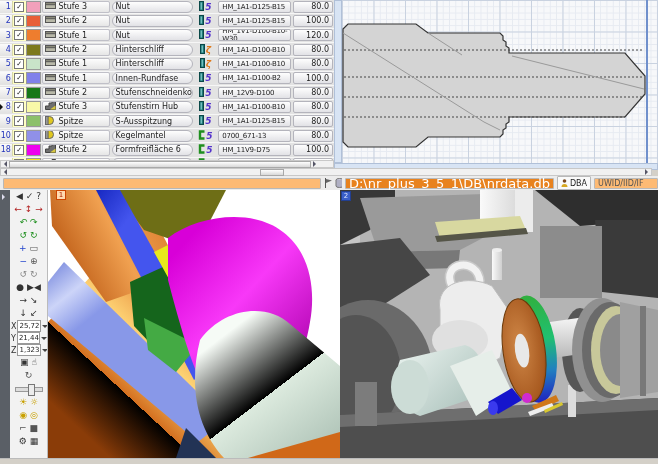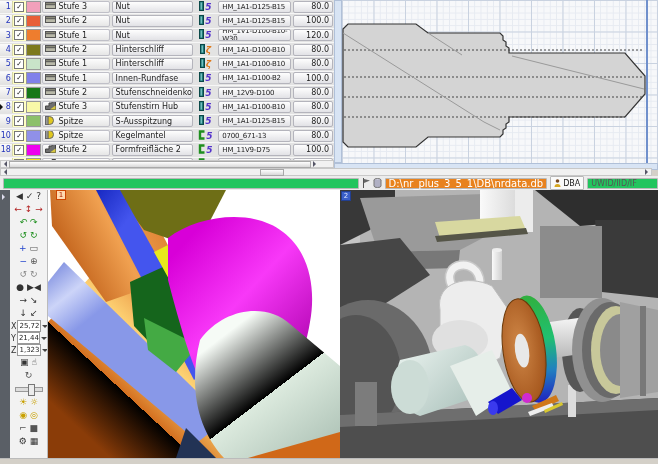--- a/index.html
+++ b/index.html
@@ -10,41 +10,41 @@
   .trow{position:relative;display:flex;height:13.33px;align-items:center;border-bottom:1px solid #f6f6f6;background:#e3e3e3;}
   .c{box-sizing:border-box;height:12px;display:flex;align-items:center;overflow:hidden;}
   .c-num{width:12px;justify-content:flex-end;color:#2233bb;background:linear-gradient(#fbfbfb,#e2e2e2);padding-right:1px;position:relative;}
   .cur-marker{position:absolute;left:0;top:3px;width:0;height:0;border:3px solid transparent;border-left-color:#111;}
   .c-chk{width:14px;justify-content:center;background:#ffffc4;border-left:1px solid #d8d8a8;}
   .chk{width:8px;height:8px;background:#fff;border:1px solid #777;font-size:7px;line-height:8px;text-align:center;color:#222;}
   .c-sw{width:16px;justify-content:center;}
   .sw{width:13px;height:10px;border:1px solid #999;}
   .c-stage{width:68px;gap:2px;padding-left:2px;background:linear-gradient(#fdfdfd,#e6e6e6);border:1px solid #c0c0c8;border-radius:2px;margin:0 1px;}
   .cell{background:linear-gradient(#fefefe,#e2e2e6);border:1px solid #b4b4bc;border-radius:2px;margin:0 1px;padding:0 3px;}
-  .c-op{width:82px;}
+  .c-op{width:82px;border-radius:6px;}
   .c-ico{width:24px;gap:1px;justify-content:center;}
   .op-glyph{font-weight:bold;font-style:italic;font-size:9px;}
   .c-tool{width:74px;font-size:7px;letter-spacing:-0.2px;}
   .c-val{width:40px;justify-content:flex-end;}
   
   .vscroll{position:absolute;left:334px;top:0;width:8px;height:163px;background:#d8e4f4;border:1px solid #b0c0d8;box-sizing:border-box;}
   .draw-panel{position:absolute;left:342px;top:0;width:316px;height:163px;background-color:#f7f8fa;
     background-image:linear-gradient(#c9d2e0 1px,transparent 1px),linear-gradient(90deg,#c9d2e0 1px,transparent 1px),
                      linear-gradient(#e6eaf1 1px,transparent 1px),linear-gradient(90deg,#e6eaf1 1px,transparent 1px);
     background-size:31.5px 31.5px,31.5px 31.5px,6.3px 6.3px,6.3px 6.3px;}
   .draw-panel svg{position:absolute;left:0;top:0;}
   .draw-hscroll{position:absolute;left:334px;top:163px;width:324px;height:7px;background:#d8e4f4;border:1px solid #b0c0d8;box-sizing:border-box;}
   
   .sbar{position:absolute;background:#f1f1f1;border:1px solid #c8c8c8;box-sizing:border-box;display:flex;align-items:center;}
   .sb-thumb{height:5px;background:linear-gradient(#fdfdfd,#d8d8d8);border:1px solid #a8a8a8;}
   .arr{width:0;height:0;border:3px solid transparent;}
   .arr.l{border-right-color:#556;}.arr.r{border-left-color:#556;}
   .status-row{position:absolute;left:0;top:176px;width:658px;height:14px;background:#ececec;display:flex;align-items:center;gap:3px;}
-  .sfield{height:11px;background:#22c55e;border:1px solid #b8b8b8;box-sizing:border-box;border-radius:1px;display:flex;align-items:center;padding:0 3px;}
-  .db-path{background:#e8821e;color:#fff;font-size:10px;white-space:nowrap;}
+  .sfield{height:11px;background:#fdba74;border:1px solid #b8b8b8;box-sizing:border-box;border-radius:1px;display:flex;align-items:center;padding:0 3px;}
+  .db-path{background:#e8821e;color:#fff;font-size:13px;white-space:nowrap;}
   .chip{height:12px;background:#fafafa;border:1px solid #b8b8b8;display:flex;align-items:center;gap:2px;padding:0 3px;border-radius:1px;}
   
   .handle{position:absolute;left:0;top:190px;width:10px;height:268px;background:#5a5f66;}
   .handle .arr{margin:4px auto;border-left-color:#dde;}
   .toolbar{position:absolute;left:10px;top:190px;width:38px;height:268px;background:#f2f2f2;border-right:1px solid #bbb;box-sizing:border-box;overflow:hidden;}
   .tb-row{display:flex;justify-content:center;gap:3px;align-items:center;height:13px;}
   .tb-ico{font-size:9px;line-height:11px;cursor:default;}
   .tb-field{display:flex;align-items:center;margin:0 1px;height:12px;gap:1px;}
   .tb-field .lbl{width:6px;color:#333;}
   .tb-field .val{flex:1;background:#fff;border:1px solid #999;height:10px;line-height:10px;padding-left:1px;font-size:7px;}
@@ -333,21 +333,21 @@
           <div class="c c-sw">
             <div class="sw" style="background: rgb(238, 0, 238);"></div>
           </div>
           <div class="c c-stage">
             <span><svg width="11" height="9">
                 <path d="M0.5,8.5 V5 H4 V2 H7 V0.5 H10.5 V8.5 Z" fill="#6e6e6e" stroke="#444"></path>
                 <path d="M10.5,8.5 L5,8.5 L10.5,4.5 Z" fill="#d8c840"></path>
               </svg></span>
             <span>Stufe 2</span>
           </div>
-          <div class="c cell c-op">Formfreifläche 2</div>
+          <div class="c cell c-op">Formfreifläche 6</div>
           <div class="c c-ico">
             <span><svg width="7" height="10">
                 <path d="M6.5,1.5 H2 V8.5 H6.5" fill="none" stroke="#1e8f1e" stroke-width="2.4"></path>
               </svg></span>
             <span class="op-glyph" style="color:#5533cc">5</span>
           </div>
           <div class="c cell c-tool">HM_11V9-D75</div>
           <div class="c cell c-val">100.0</div>
         </div>
         <div class="trow">

